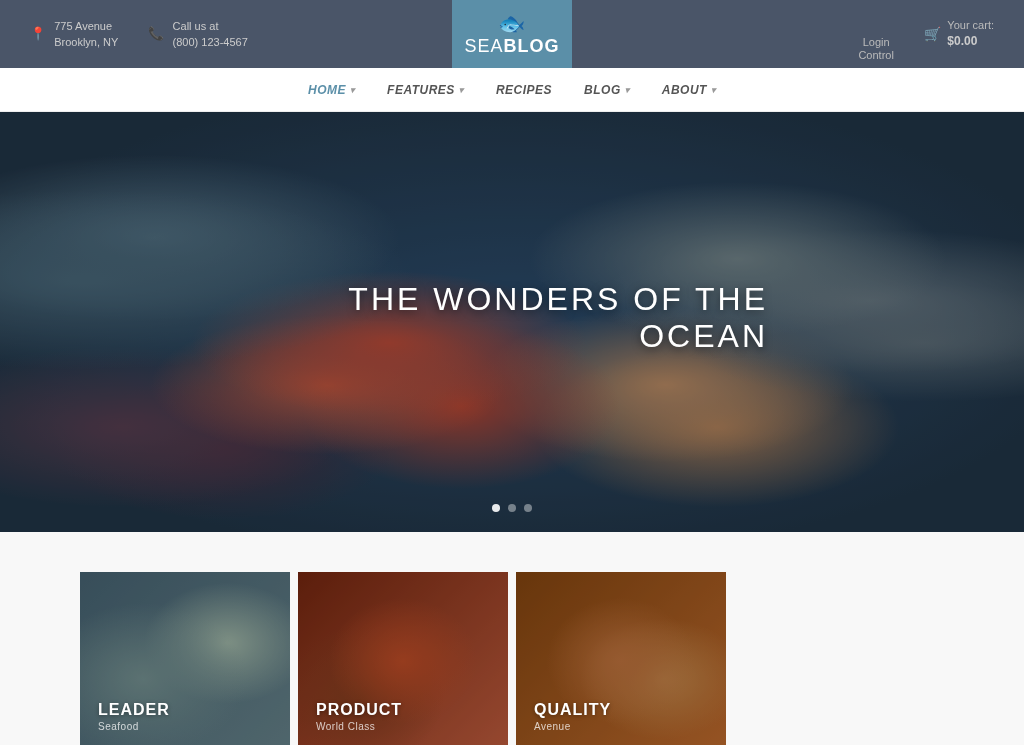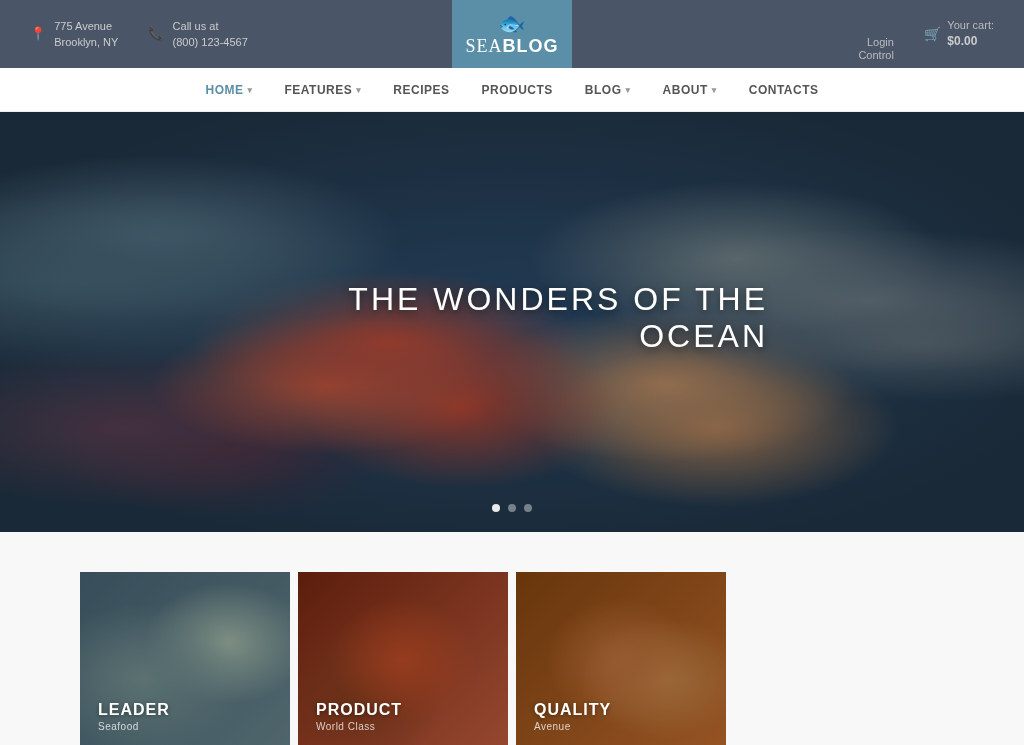--- a/index.html
+++ b/index.html
@@ -44,36 +44,36 @@
       align-items: center;
       justify-content: center;
       color: #fff;
     }
     .logo-center .logo-text {
       font-size: 18px;
       font-weight: bold;
       letter-spacing: 1px;
       line-height: 1.1;
     }
-    .logo-center .logo-text span { font-weight: normal; font-family: Liberation Serif, serif; }
+    .logo-center .logo-text span { font-weight: normal; }
     .logo-fish {
       font-size: 22px;
       color: #c8dce8;
     }
     .top-bar-right {
       display: flex;
       align-items: center;
       gap: 30px;
       color: #ccc;
       font-size: 11px;
     }
     .top-bar-right .login-area {
       display: flex;
       flex-direction: column;
-      align-items: flex-end;
+      align-items: center;
       gap: 1px;
       cursor: pointer;
       margin-top: 28px;
     }
     .top-bar-right .login-area span { color: #bbb; font-size: 11px; }
     .cart-area {
       display: flex;
       align-items: center;
       gap: 6px;
       cursor: pointer;
@@ -84,20 +84,21 @@
 
     
     .nav-bar {
       background: #fff;
       border-bottom: 1px solid #eee;
       display: flex;
       align-items: center;
       justify-content: center;
       height: 44px;
       gap: 0;
+      font-style: italic;
     }
     .nav-item {
       padding: 0 16px;
       height: 44px;
       display: flex;
       align-items: center;
       font-size: 12px;
       font-weight: 600;
       letter-spacing: 0.5px;
       color: #555;
@@ -322,32 +323,26 @@
     <span class="arrow">▾</span>
   </div>
   <div class="nav-item">
     <span>FEATURES</span>
     <span class="arrow">▾</span>
   </div>
   <div class="nav-item">
     <span>RECIPES</span>
   </div>
   <div class="nav-item">
-    <span>PRODUCTS</span>
-  </div>
-  <div class="nav-item">
     <span>BLOG</span>
     <span class="arrow">▾</span>
   </div>
   <div class="nav-item">
     <span>ABOUT</span>
     <span class="arrow">▾</span>
-  </div>
-  <div class="nav-item">
-    <span>CONTACTS</span>
   </div>
 </nav>
 
 <section class="hero">
   <div class="hero-bg">
     <div class="hero-seafood"></div>
     <div class="hero-overlay"></div>
   </div>
   <div class="hero-content">
     <h1 class="hero-title">THE WONDERS OF THE OCEAN</h1>

